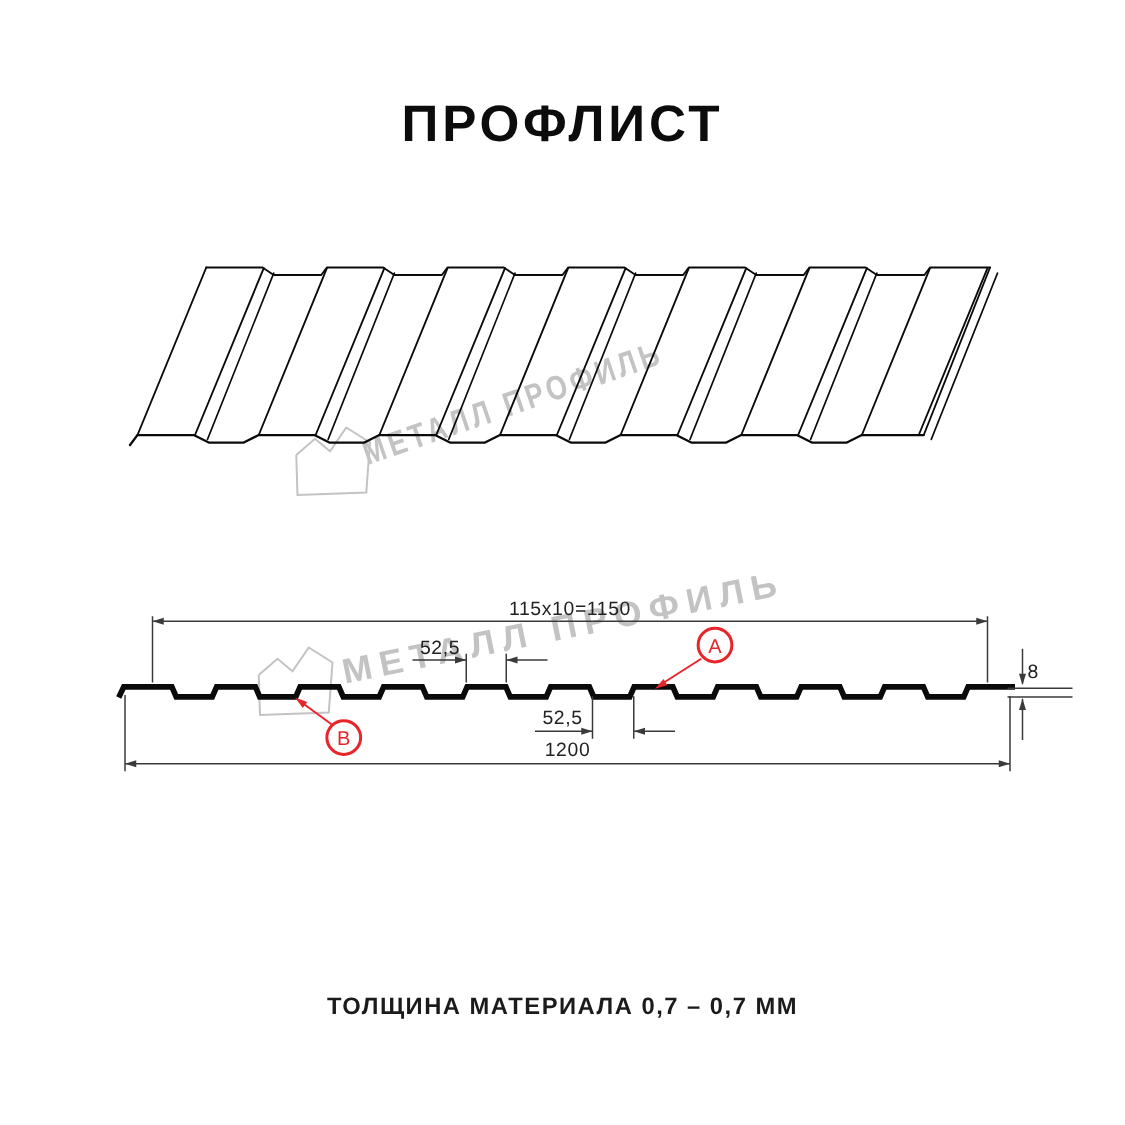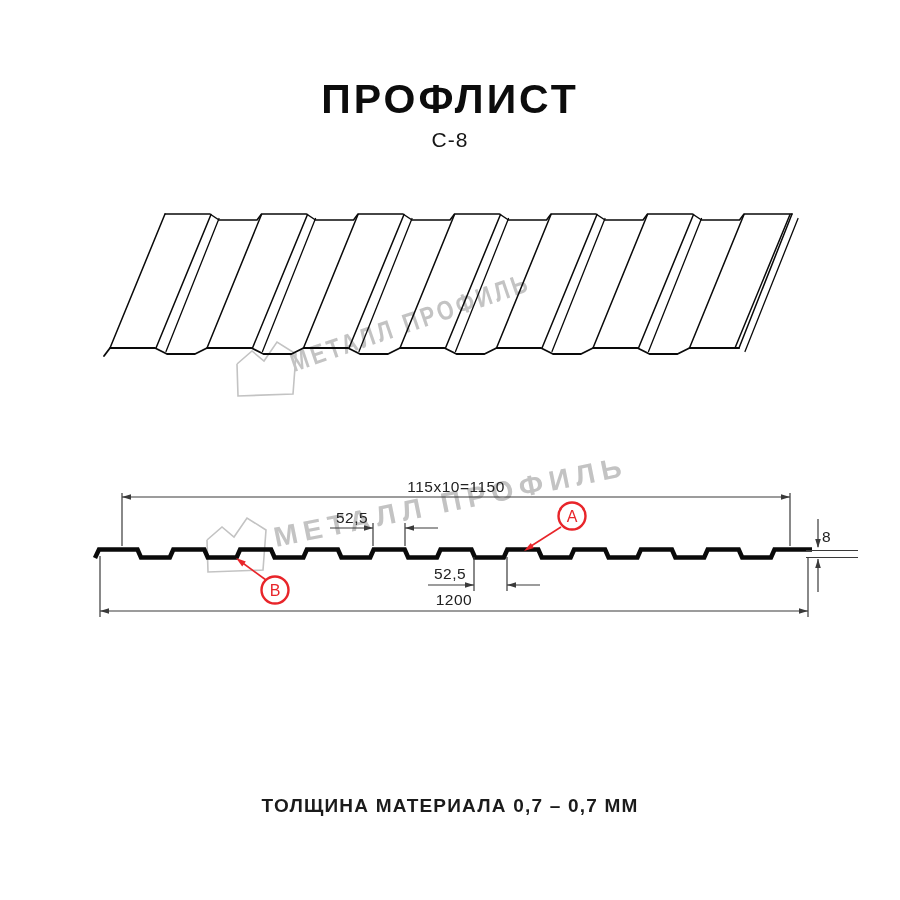--- a/index.html
+++ b/index.html
@@ -14,21 +14,20 @@
   svg text.dim{font-family:"Liberation Sans",sans-serif;font-size:15.5px;fill:#222;letter-spacing:.5px;}
   svg text.red{font-family:"Liberation Sans",sans-serif;font-size:16px;}
   svg text.wm{font-family:"Liberation Sans",sans-serif;font-weight:bold;}
 </style>
 </head>
 <body>
 
 <div id="stage">
 
   <div class="title">ПРОФЛИСТ</div>
-  <div class="subtitle">С-8</div>
 
   <svg id="draw" width="900" height="900" viewBox="0 0 900 900" style="position:absolute;left:0;top:0;">
 
     <g id="wm1">
       <polyline id="logo1" fill="none" stroke-width="1.6" points="237,364 252,351 264,361 277,342 296,354 293,394 238,396 237,364" stroke="#c3c3c3"></polyline>
       <text class="wm" transform="translate(294,372) rotate(-19)" font-size="27" letter-spacing="4" textLength="252" lengthAdjust="spacingAndGlyphs" fill="#c3c3c3">МЕТАЛЛ ПРОФИЛЬ</text>
     </g>
     <g id="wm2">
       <polyline id="logo2" fill="none" stroke-width="1.6" points="207,540 222,527 234,537 247,518 266,530 263,570 208,572 207,540" stroke="#c3c3c3"></polyline>
       <text class="wm" transform="translate(276,547) rotate(-11.5)" font-size="28" letter-spacing="6" textLength="360" lengthAdjust="spacingAndGlyphs" fill="#c3c3c3">МЕТАЛЛ ПРОФИЛЬ</text>

